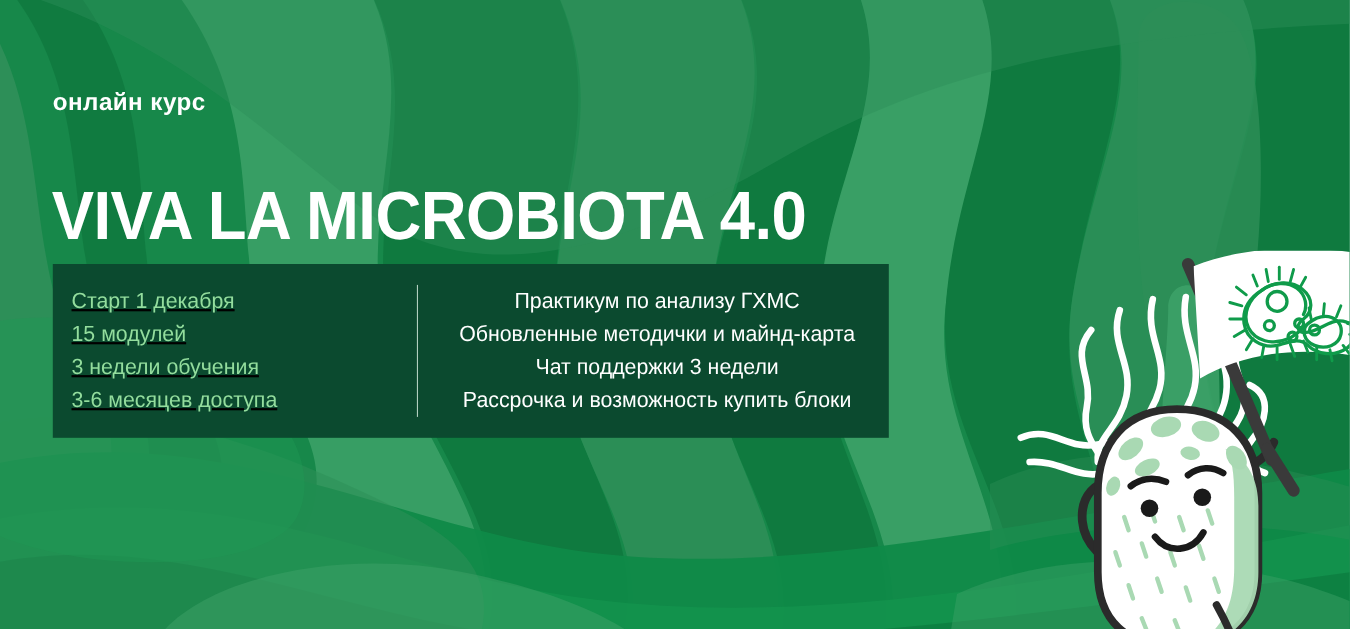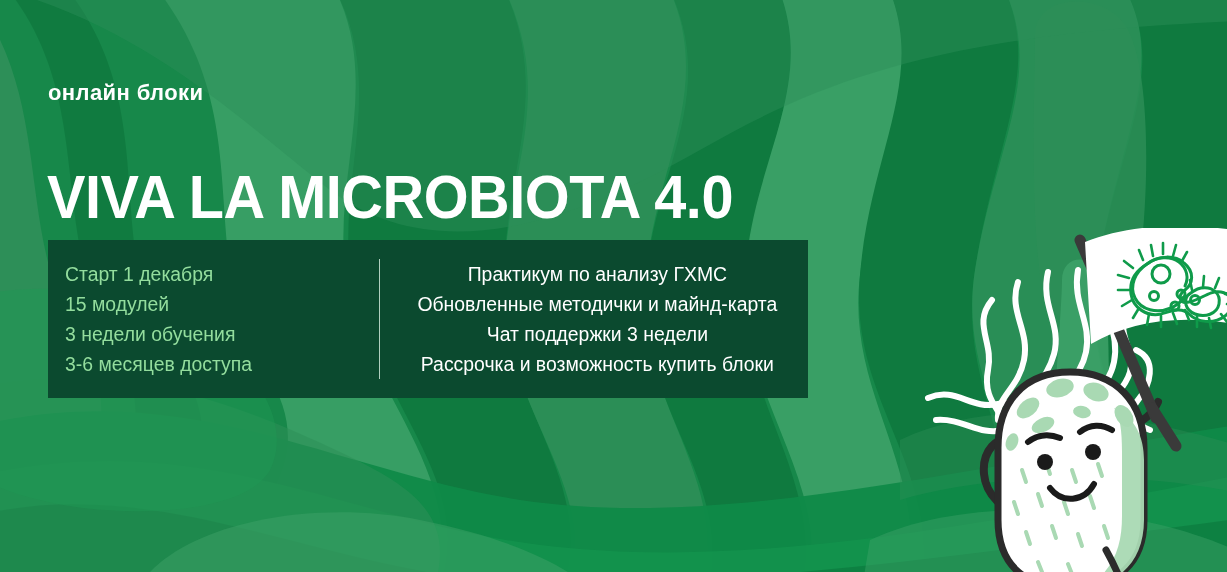--- a/index.html
+++ b/index.html
@@ -73,20 +73,21 @@
   }
   .info-col {
     box-sizing: border-box;
     display: flex;
     flex-direction: column;
     justify-content: center;
   }
   .info-col.left {
     width: 331px;
     padding-left: 17px;
+    text-decoration: underline;
   }
   .info-col.right {
     flex: 1;
     padding-left: 19px;
     text-align: center;
   }
   .divider {
     width: 1px;
     height: 120px;
     background: #cfe6d8;
@@ -289,21 +290,21 @@
       <circle cx="76" cy="46" r="9"></circle>
       <circle cx="69" cy="68" r="4.5"></circle>
       <circle cx="96" cy="66" r="4"></circle>
       <circle cx="110" cy="72" r="4.5"></circle>
       <circle cx="90" cy="78" r="4"></circle>
     </g>
   </svg>
 
   <div class="content">
 
-    <div class="eyebrow">онлайн блоки</div>
+    <div class="eyebrow">онлайн курс</div>
 
     <h1 class="title">VIVA LA MICROBIOTA 4.0</h1>
 
     <div class="info-box">
 
       <div class="info-col left">
         <div class="info-line">Старт 1 декабря</div>
         <div class="info-line">15 модулей</div>
         <div class="info-line">3 недели обучения</div>
         <div class="info-line">3-6 месяцев доступа</div>

